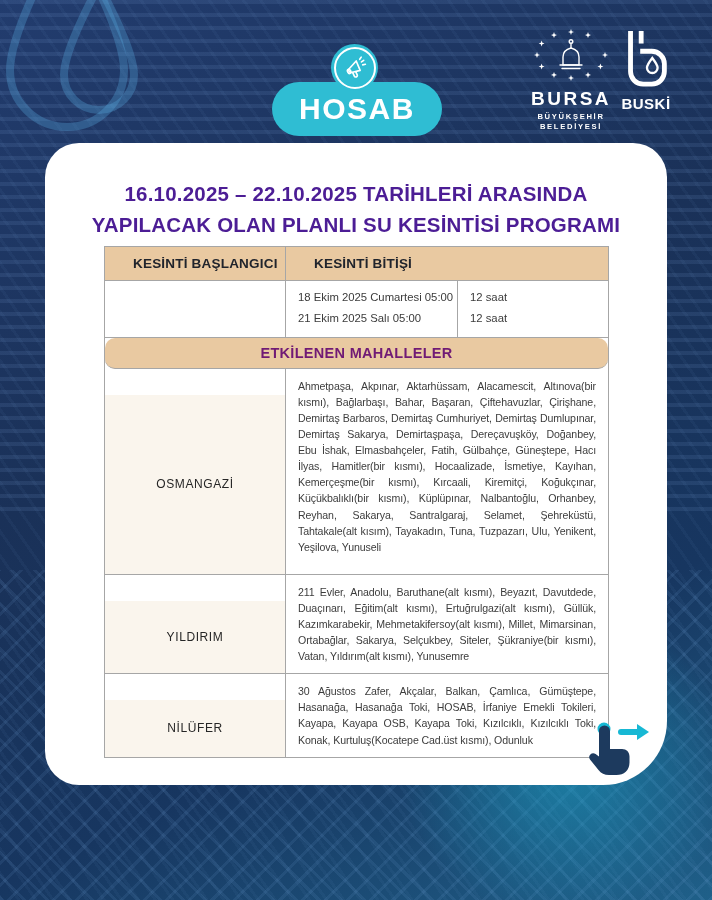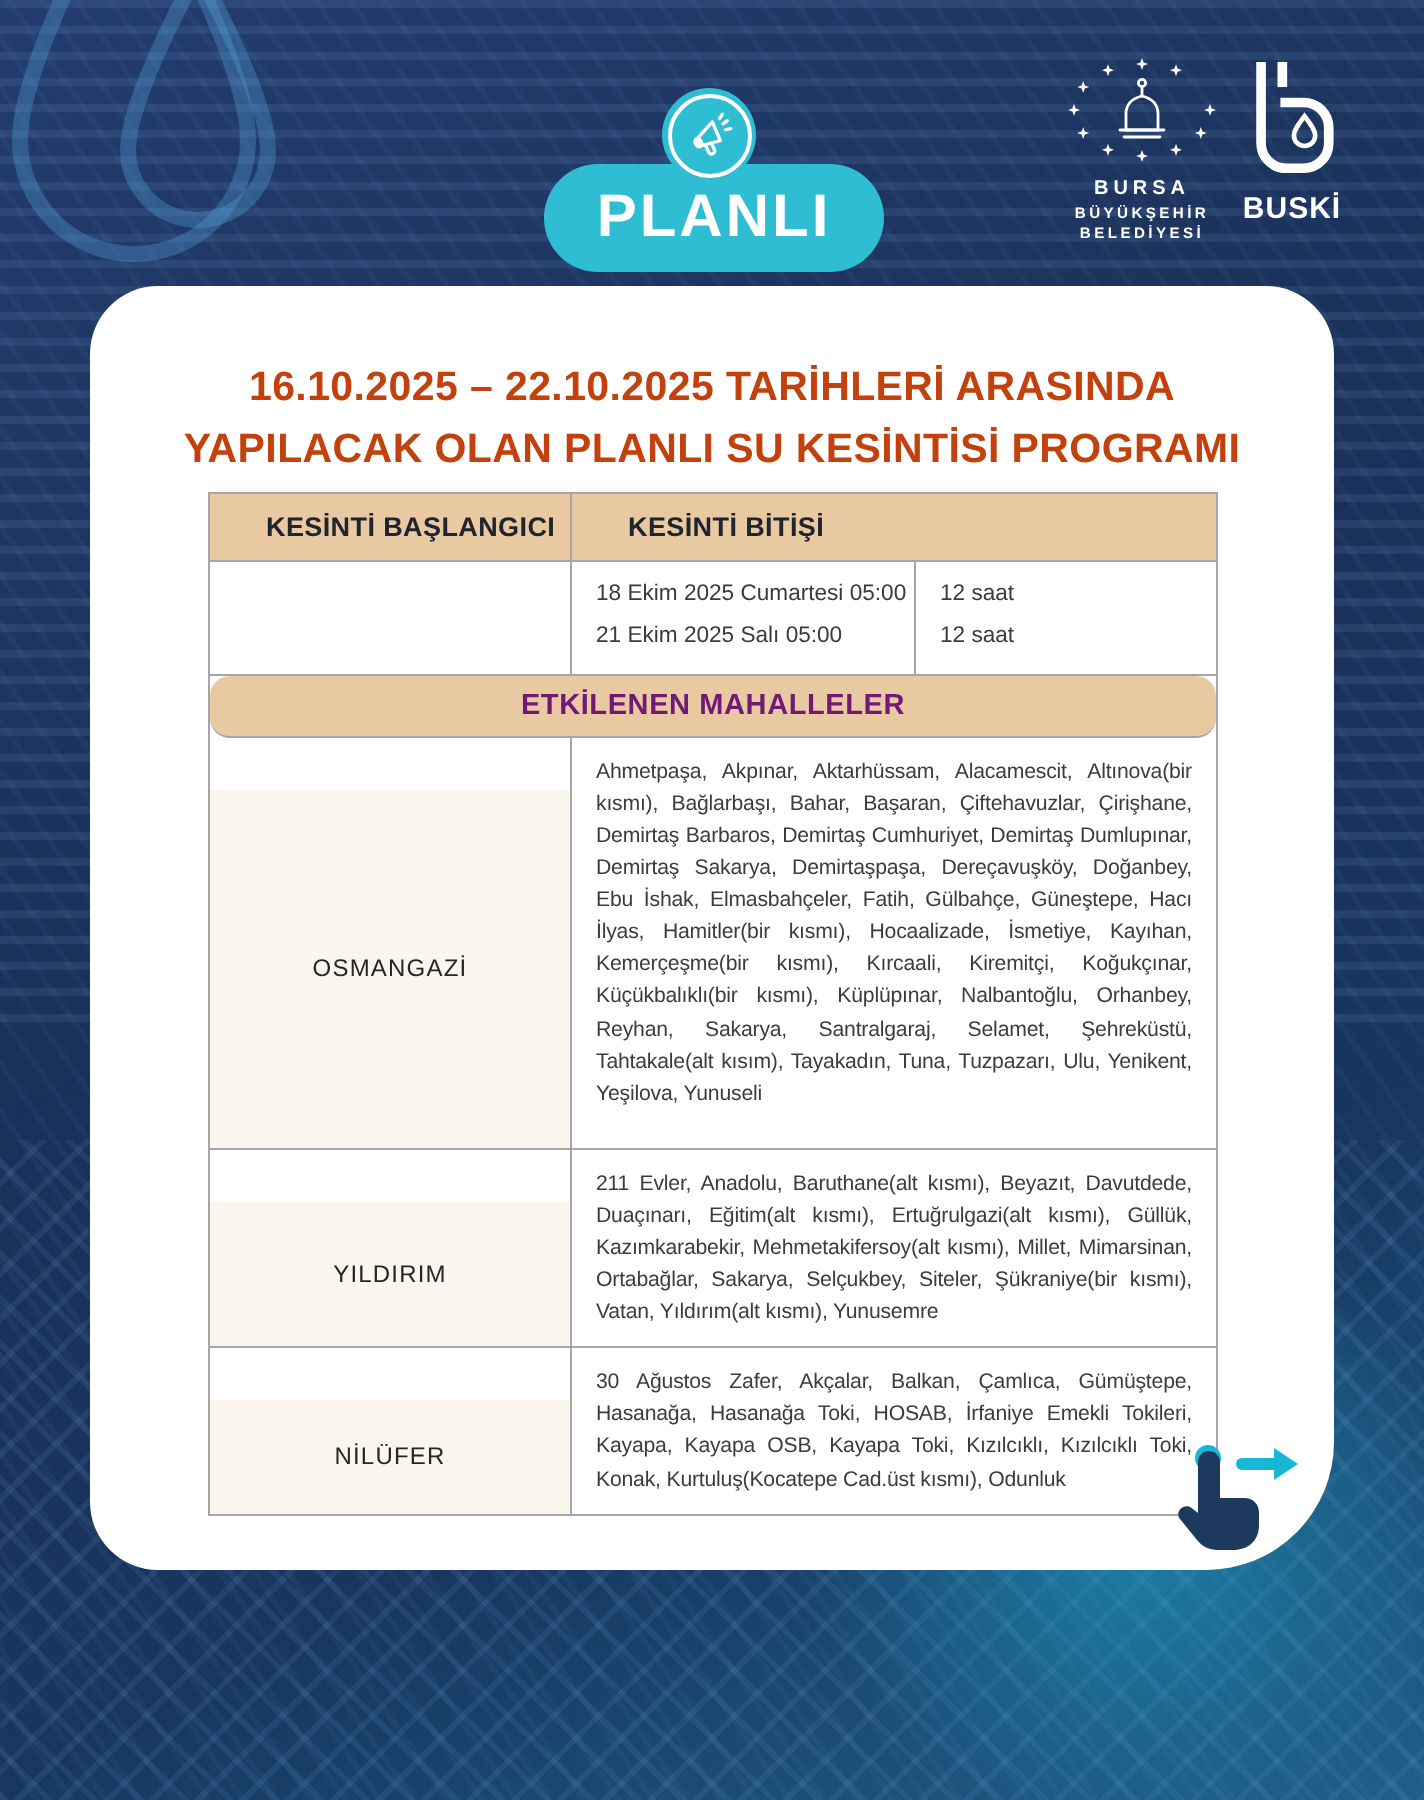--- a/index.html
+++ b/index.html
@@ -25,30 +25,30 @@
   .badge { position:absolute; left:272px; top:82px; width:170px; height:54px;
     background:#2fbdd3; border-radius:27px; display:flex; align-items:center; justify-content:center; z-index:2; }
   .badge-label { color:#ffffff; font-weight:bold; font-size:30px; letter-spacing:1.5px; }
   .badge-circle { position:absolute; left:331px; top:44px; width:47px; height:47px;
     background:#2fbdd3; border-radius:50%; z-index:3; }
   .badge-circle .ring { position:absolute; inset:2.5px; border:2.5px solid #ffffff; border-radius:50%; }
   .badge-circle svg { position:absolute; left:10px; top:10px; }
 
   
   .logo-bursa { position:absolute; left:528px; top:28px; width:86px; text-align:center; color:#fff; }
-  .logo-bursa .l1 { font-weight:bold; font-size:10px; letter-spacing:2.5px; margin-top:2px; }
+  .logo-bursa .l1 { font-weight:bold; font-size:19px; letter-spacing:2.5px; margin-top:2px; }
   .logo-bursa .l2, .logo-bursa .l3 { font-weight:bold; font-size:7.6px; letter-spacing:1.7px; margin-top:1.5px; }
   .logo-buski { position:absolute; left:620px; top:30px; width:52px; text-align:center; color:#fff; }
   .logo-buski .lbl { font-weight:bold; font-size:15px; letter-spacing:0.5px; margin-top:3px; }
 
   
   .card { position:absolute; left:45px; top:143px; width:622px; min-height:642px;
     background:#ffffff; border-radius:34px 34px 64px 34px; z-index:1; }
   .title { position:absolute; top:36px; left:10px; right:10px; text-align:center;
-    color:#c2410c; font-weight:bold; font-size:20.5px; line-height:1.5; letter-spacing:0.2px; }
+    color:#4c1d95; font-weight:bold; font-size:20.5px; line-height:1.5; letter-spacing:0.2px; }
 
   
   .table { position:absolute; left:59px; top:103px; width:503px; border:1px solid #a6a6a6; }
   .thead { display:grid; grid-template-columns:180px 172px 151px; background:#e9c9a1; border-bottom:1px solid #a6a6a6; }
   .th { padding:9px 28px; font-weight:bold; font-size:13.5px; color:#20242c; letter-spacing:0.2px; white-space:nowrap; }
   .th + .th { border-left:1px solid #a6a6a6; }
   .dates-row { display:grid; grid-template-columns:180px 172px 151px; border-bottom:1px solid #a6a6a6; background:#fff; }
   .td { padding:6px 10px 8px 12px; font-size:11.3px; color:#3b3b3b; line-height:1.85; white-space:nowrap; }
   .td + .td { border-left:1px solid #a6a6a6; }
   .band { background:#e9c9a1; border-bottom:1px solid #a6a6a6; text-align:center;
@@ -78,21 +78,21 @@
   <div class="drops">
     <svg width="230" height="205" viewBox="0 0 230 205">
       <g fill="none" stroke="#57a7dd" stroke-opacity="0.32" stroke-width="8">
         <path d="M75,-30 C75,-30 18,70 18,112 a57,57 0 0 0 114,0 C132,70 75,-30 75,-30 Z"></path>
         <path d="M107,28 C107,28 72,90 72,117 a35,35 0 0 0 70,0 C142,90 107,28 107,28 Z"></path>
       </g>
     </svg>
   </div>
 
   <div class="badge">
-    <span class="badge-label">PLANLI</span>
+    <span class="badge-label">HOSAB</span>
   </div>
   <div class="badge-circle">
     <div class="ring"></div>
     <svg width="27" height="27" viewBox="0 0 26 26" style="transform:rotate(-8deg)">
       <g fill="none" stroke="#ffffff" stroke-width="1.6" stroke-linejoin="round" stroke-linecap="round">
         <path d="M6.5,14.5 L15.5,7 L18,16.5 L8.5,17.5 Z"></path>
         <ellipse cx="7.4" cy="16" rx="1.5" ry="2.1" transform="rotate(-20 7.4 16)"></ellipse>
         <path d="M10.6,17.6 l1.1,3.6 a1.5,1.5 0 0 0 2.9,-0.9 l-0.9,-3"></path>
         <path d="M20.4,8.6 l2.3,-1.2 M21.2,11.6 l2.6,-0.2 M19.1,5.9 l1.7,-1.9"></path>
       </g>

